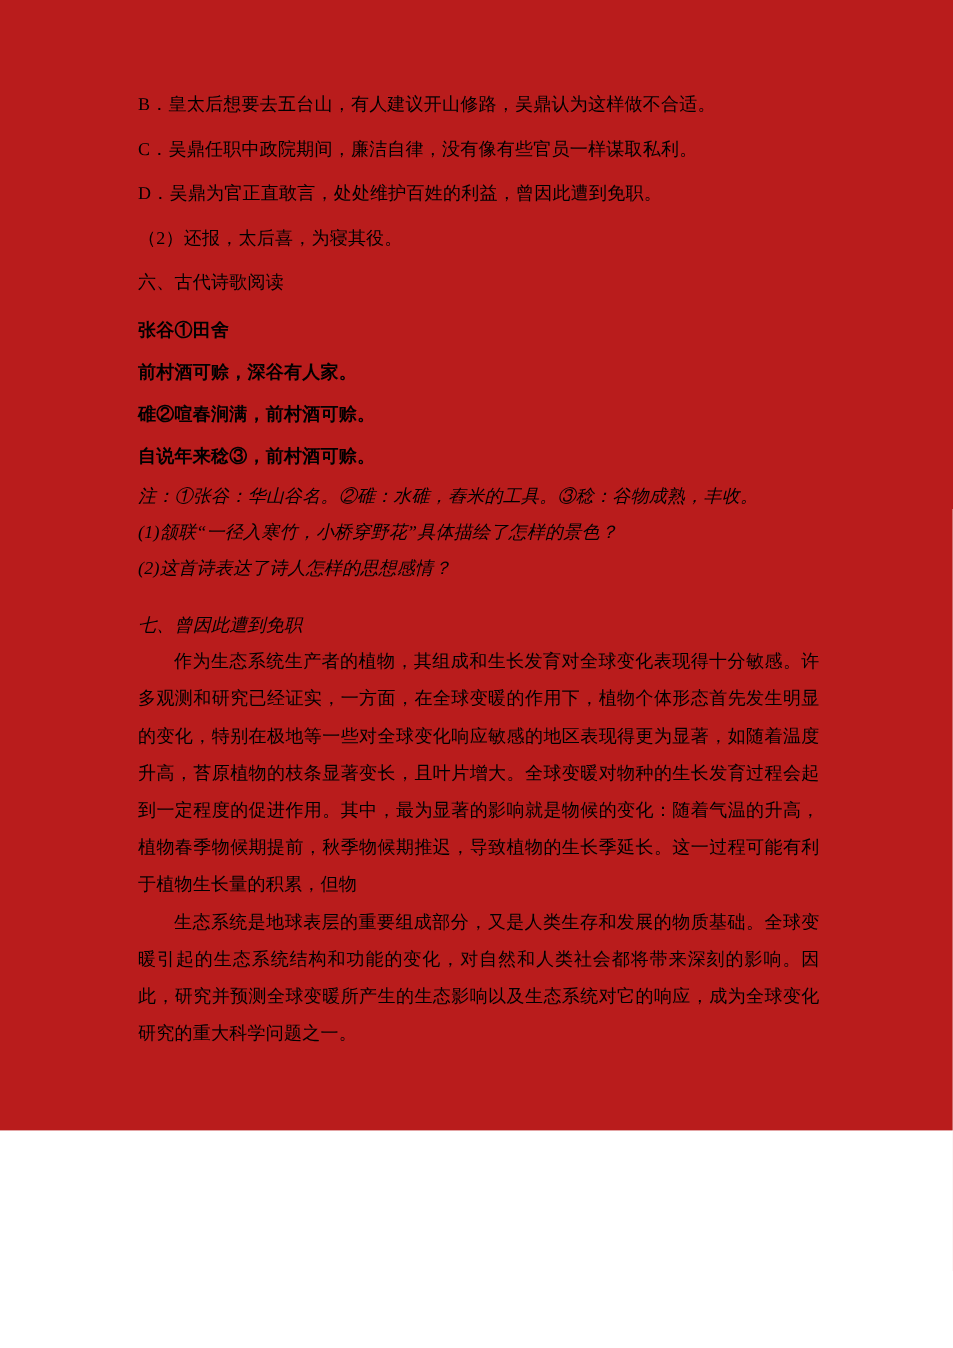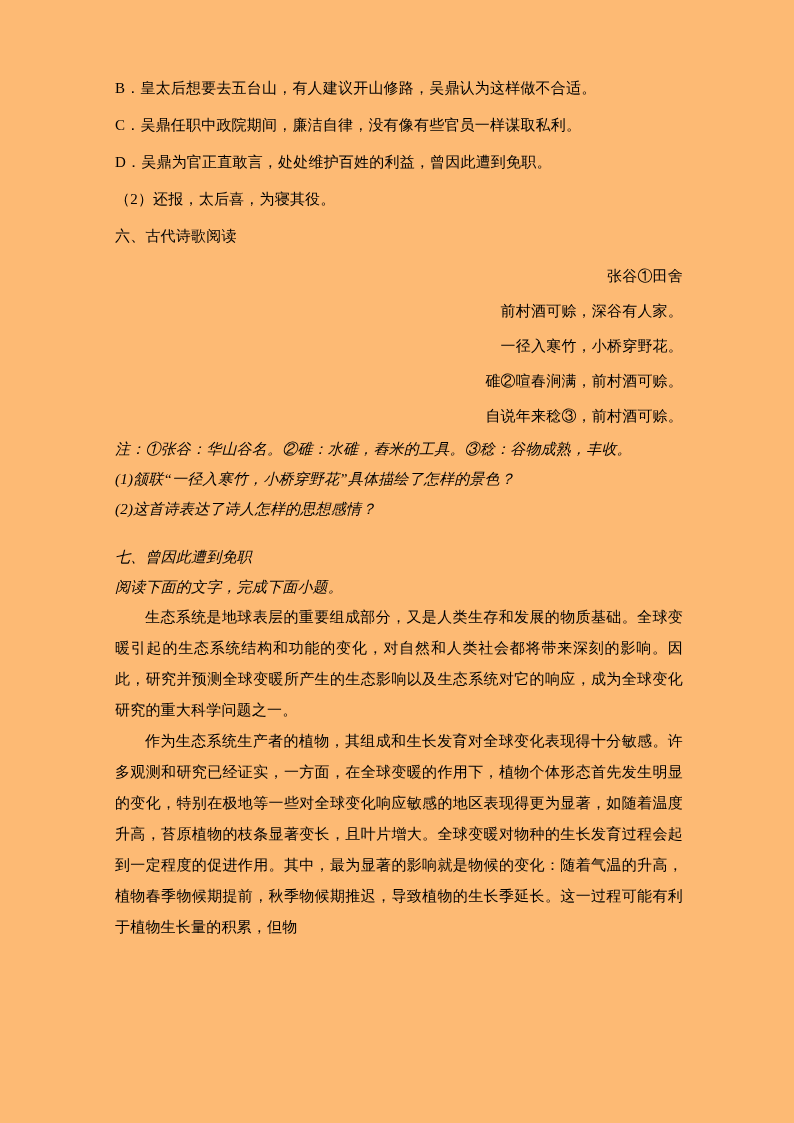--- a/index.html
+++ b/index.html
@@ -10,34 +10,34 @@
   body {
     width: 794px;
     height: 1123px;
     font-family: "Liberation Serif", "DejaVu Serif", serif;
     color: #000000;
     overflow: hidden;
   }
   .page {
     box-sizing: border-box;
     width: 794px;
-    height: 1123px;
+    height: 942px;
     padding: 70px 111px 16px 115px;
-    background: #fdba74;
+    background: #b91c1c;
     overflow: hidden;
   }
   p { margin: 0; }
   .ln {
     font-size: 15px;
     letter-spacing: 0.2px;
   }
   .lh37 { line-height: 37px; }
   .lh35 { line-height: 35px; }
   .lh30 { line-height: 30px; font-style: italic; }
-  .center { text-align: right; }
+  .center { text-align: left; font-weight: bold; }
   .poem-title { margin-top: 4px; }
   .sec7 { margin-top: 18px; }
   .para {
     font-size: 15px;
     line-height: 31px;
     text-align: justify;
     text-indent: 2em;
     letter-spacing: 0.2px;
   }
 </style>
@@ -49,27 +49,25 @@
   <p class="ln lh37">B．皇太后想要去五台山，有人建议开山修路，吴鼎认为这样做不合适。</p>
   <p class="ln lh37">C．吴鼎任职中政院期间，廉洁自律，没有像有些官员一样谋取私利。</p>
   <p class="ln lh37">D．吴鼎为官正直敢言，处处维护百姓的利益，曾因此遭到免职。</p>
 
   <p class="ln lh37">（2）还报，太后喜，为寝其役。</p>
 
   <p class="ln lh37">六、古代诗歌阅读</p>
 
   <p class="ln lh35 center poem-title">张谷①田舍</p>
   <p class="ln lh35 center">前村酒可赊，深谷有人家。</p>
-  <p class="ln lh35 center">一径入寒竹，小桥穿野花。</p>
   <p class="ln lh35 center">碓②喧春涧满，前村酒可赊。</p>
   <p class="ln lh35 center">自说年来稔③，前村酒可赊。</p>
 
   <p class="ln lh30">注：①张谷：华山谷名。②碓：水碓，舂米的工具。③稔：谷物成熟，丰收。</p>
   <p class="ln lh30">(1)颔联“一径入寒竹，小桥穿野花”具体描绘了怎样的景色？</p>
   <p class="ln lh30">(2)这首诗表达了诗人怎样的思想感情？</p>
 
   <p class="ln lh30 sec7">七、曾因此遭到免职</p>
-  <p class="ln lh30">阅读下面的文字，完成下面小题。</p>
 
+  <p class="para">作为生态系统生产者的植物，其组成和生长发育对全球变化表现得十分敏感。许多观测和研究已经证实，一方面，在全球变暖的作用下，植物个体形态首先发生明显的变化，特别在极地等一些对全球变化响应敏感的地区表现得更为显著，如随着温度升高，苔原植物的枝条显著变长，且叶片增大。全球变暖对物种的生长发育过程会起到一定程度的促进作用。其中，最为显著的影响就是物候的变化：随着气温的升高，植物春季物候期提前，秋季物候期推迟，导致植物的生长季延长。这一过程可能有利于植物生长量的积累，但物</p>
   <p class="para">生态系统是地球表层的重要组成部分，又是人类生存和发展的物质基础。全球变暖引起的生态系统结构和功能的变化，对自然和人类社会都将带来深刻的影响。因此，研究并预测全球变暖所产生的生态影响以及生态系统对它的响应，成为全球变化研究的重大科学问题之一。</p>
-  <p class="para">作为生态系统生产者的植物，其组成和生长发育对全球变化表现得十分敏感。许多观测和研究已经证实，一方面，在全球变暖的作用下，植物个体形态首先发生明显的变化，特别在极地等一些对全球变化响应敏感的地区表现得更为显著，如随着温度升高，苔原植物的枝条显著变长，且叶片增大。全球变暖对物种的生长发育过程会起到一定程度的促进作用。其中，最为显著的影响就是物候的变化：随着气温的升高，植物春季物候期提前，秋季物候期推迟，导致植物的生长季延长。这一过程可能有利于植物生长量的积累，但物</p>
 
 </div>
 
 </body></html>

